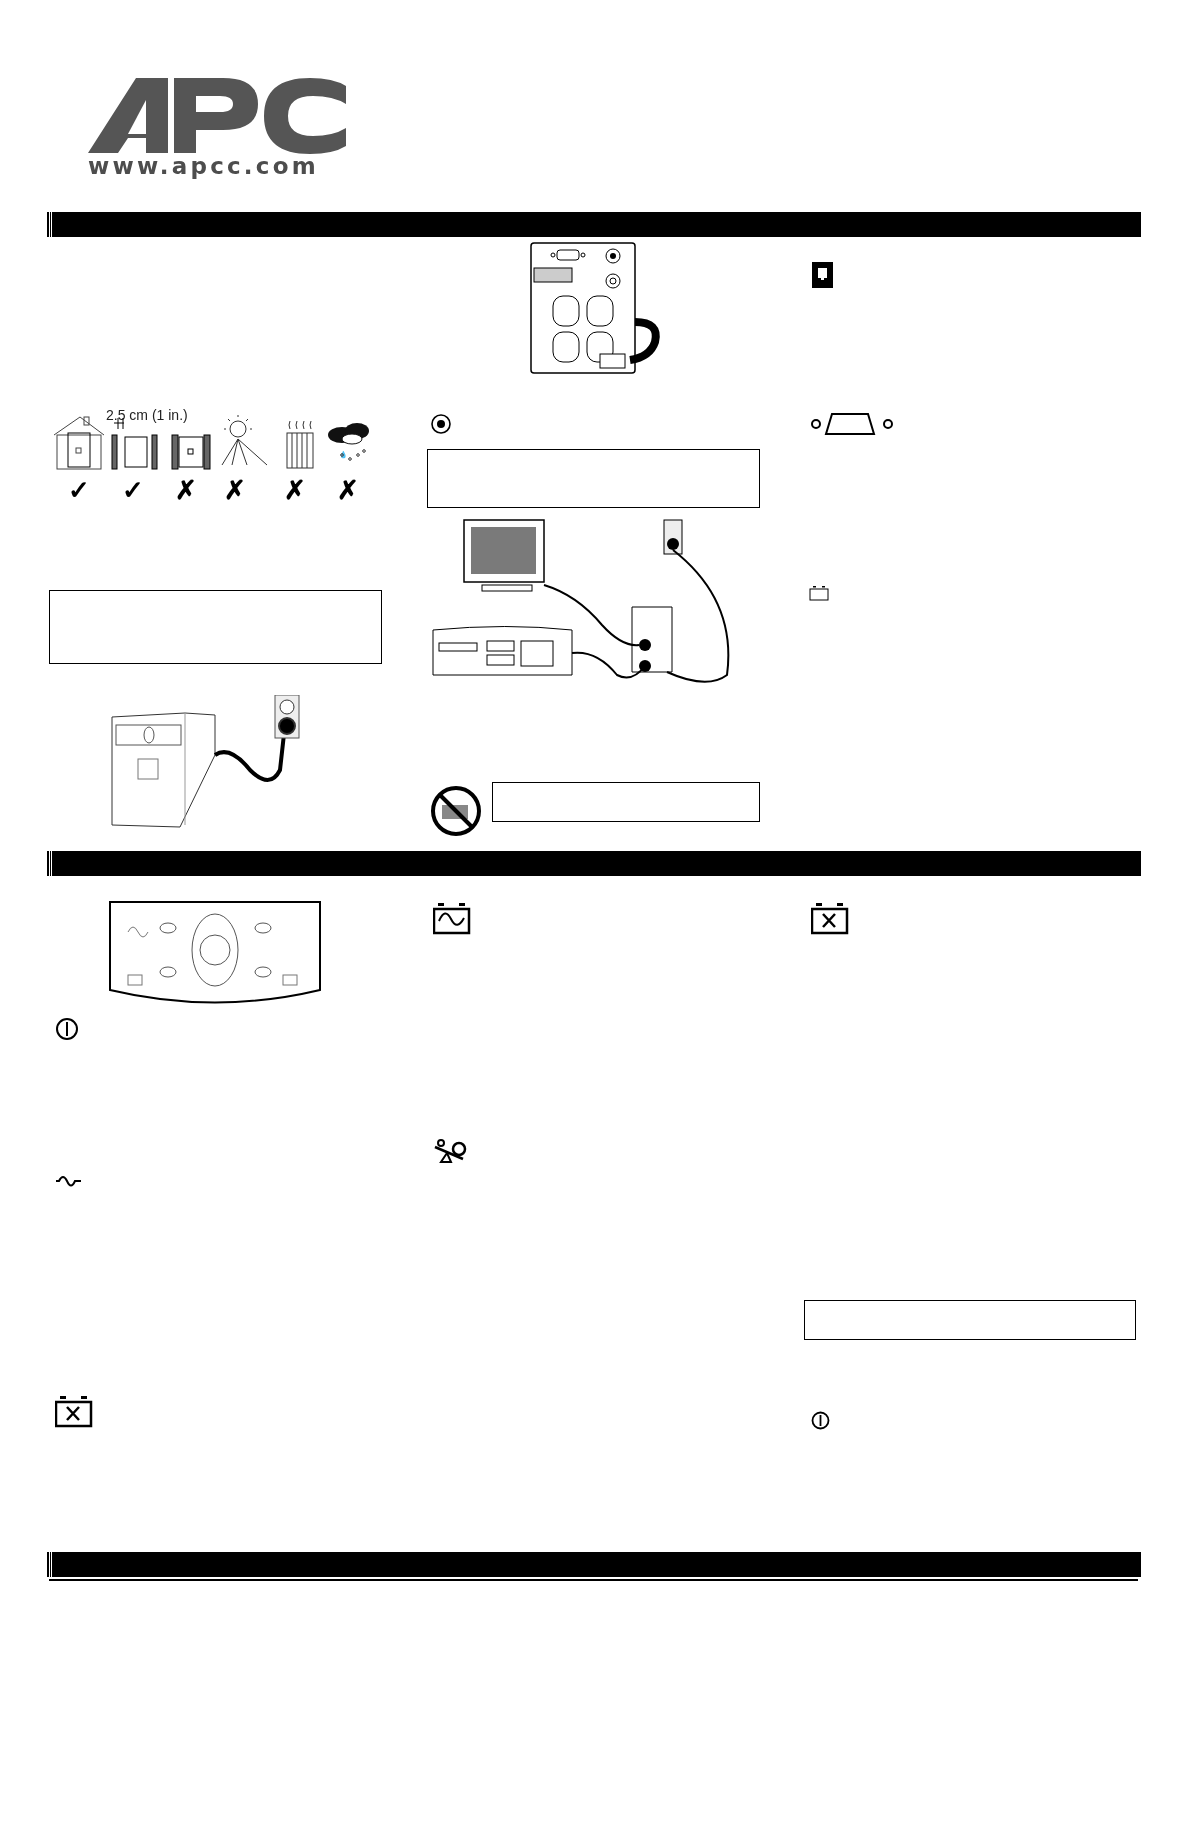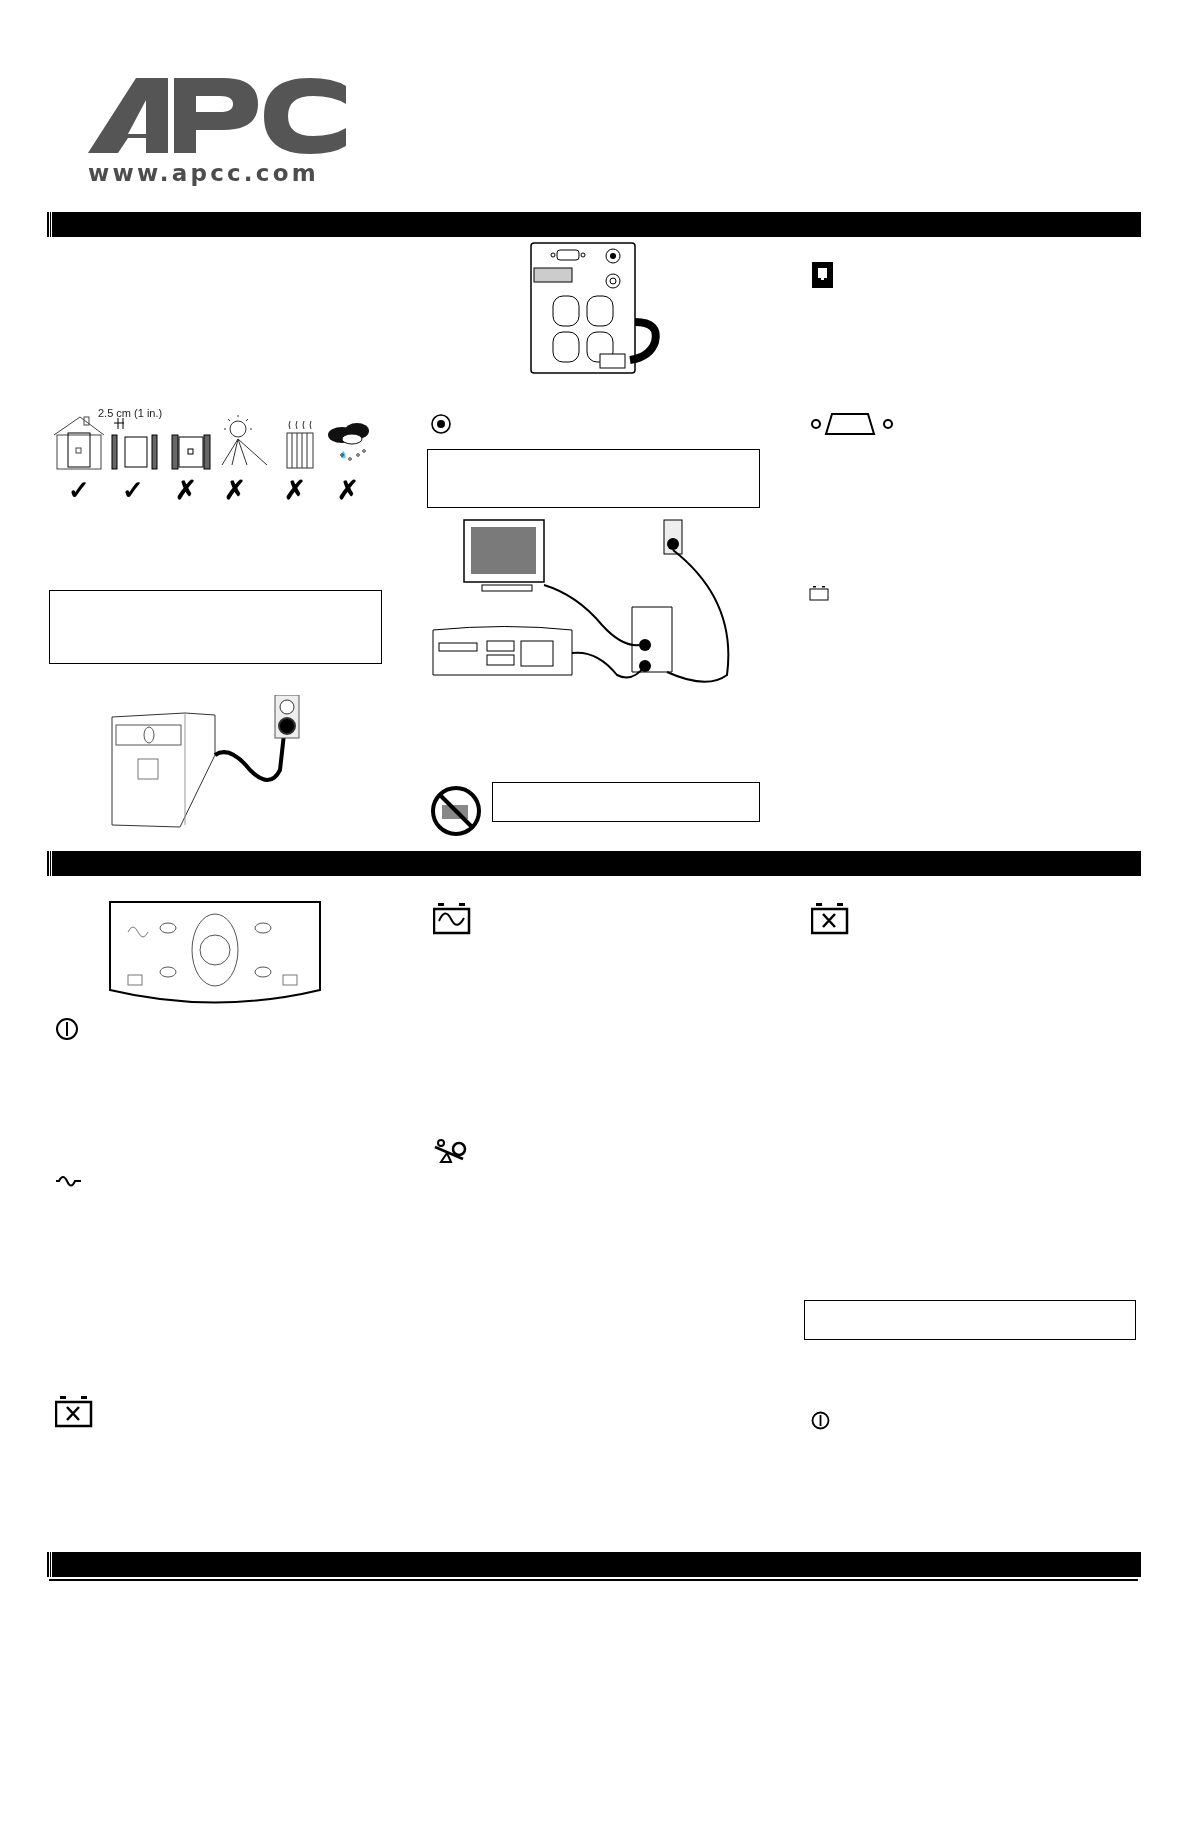--- a/index.html
+++ b/index.html
@@ -1,23 +1,23 @@
 <!DOCTYPE html>
 <html><head>
 <meta charset="utf-8">
 <style>
   html,body{margin:0;padding:0;background:#fff;}
   body{width:1188px;height:1836px;position:relative;overflow:hidden;font-family:"Liberation Sans",sans-serif;color:#000;}
   .abs{position:absolute;}
   .logo-apc{left:88px;top:78px;width:260px;height:80px;}
-  .logo-url{left:88px;top:160px;font-family:"DejaVu Sans",sans-serif;font-weight:bold;font-size:23px;letter-spacing:3.2px;color:#4d4d4d;}
+  .logo-url{left:88px;top:153px;font-family:"DejaVu Sans",sans-serif;font-weight:bold;font-size:23px;letter-spacing:3.2px;color:#4d4d4d;}
   .bar{background:#000;left:49px;width:1089px;height:25px;border-left:3px double #fff;box-shadow:-2px 0 0 #000;}
   .bar-underline{left:49px;width:1089px;height:2px;background:#000;}
   .boxnote{border:1.5px solid #000;background:#fff;}
-  .label-small{font-size:11px;color:#222;}
+  .label-small{font-size:14px;color:#222;margin-left:8px;}
   svg{display:block;}
 </style>
 </head>
 <body>
 
 <div class="abs logo-apc">
   <svg width="260" height="80" viewBox="0 0 260 80">
     <polygon points="0,75 48,0 80,0 80,75 58,75 58,60 40,60 30,75" fill="#555"></polygon>
     <polygon points="40,56 58,56 58,22" fill="#fff"></polygon>
     <path d="M86,0 L135,0 Q170,0 170,26 Q170,52 135,52 L108,52 L108,75 L86,75 Z M108,18 L108,34 L132,34 Q145,34 145,26 Q145,18 132,18 Z" fill="#555" fill-rule="evenodd"></path>

